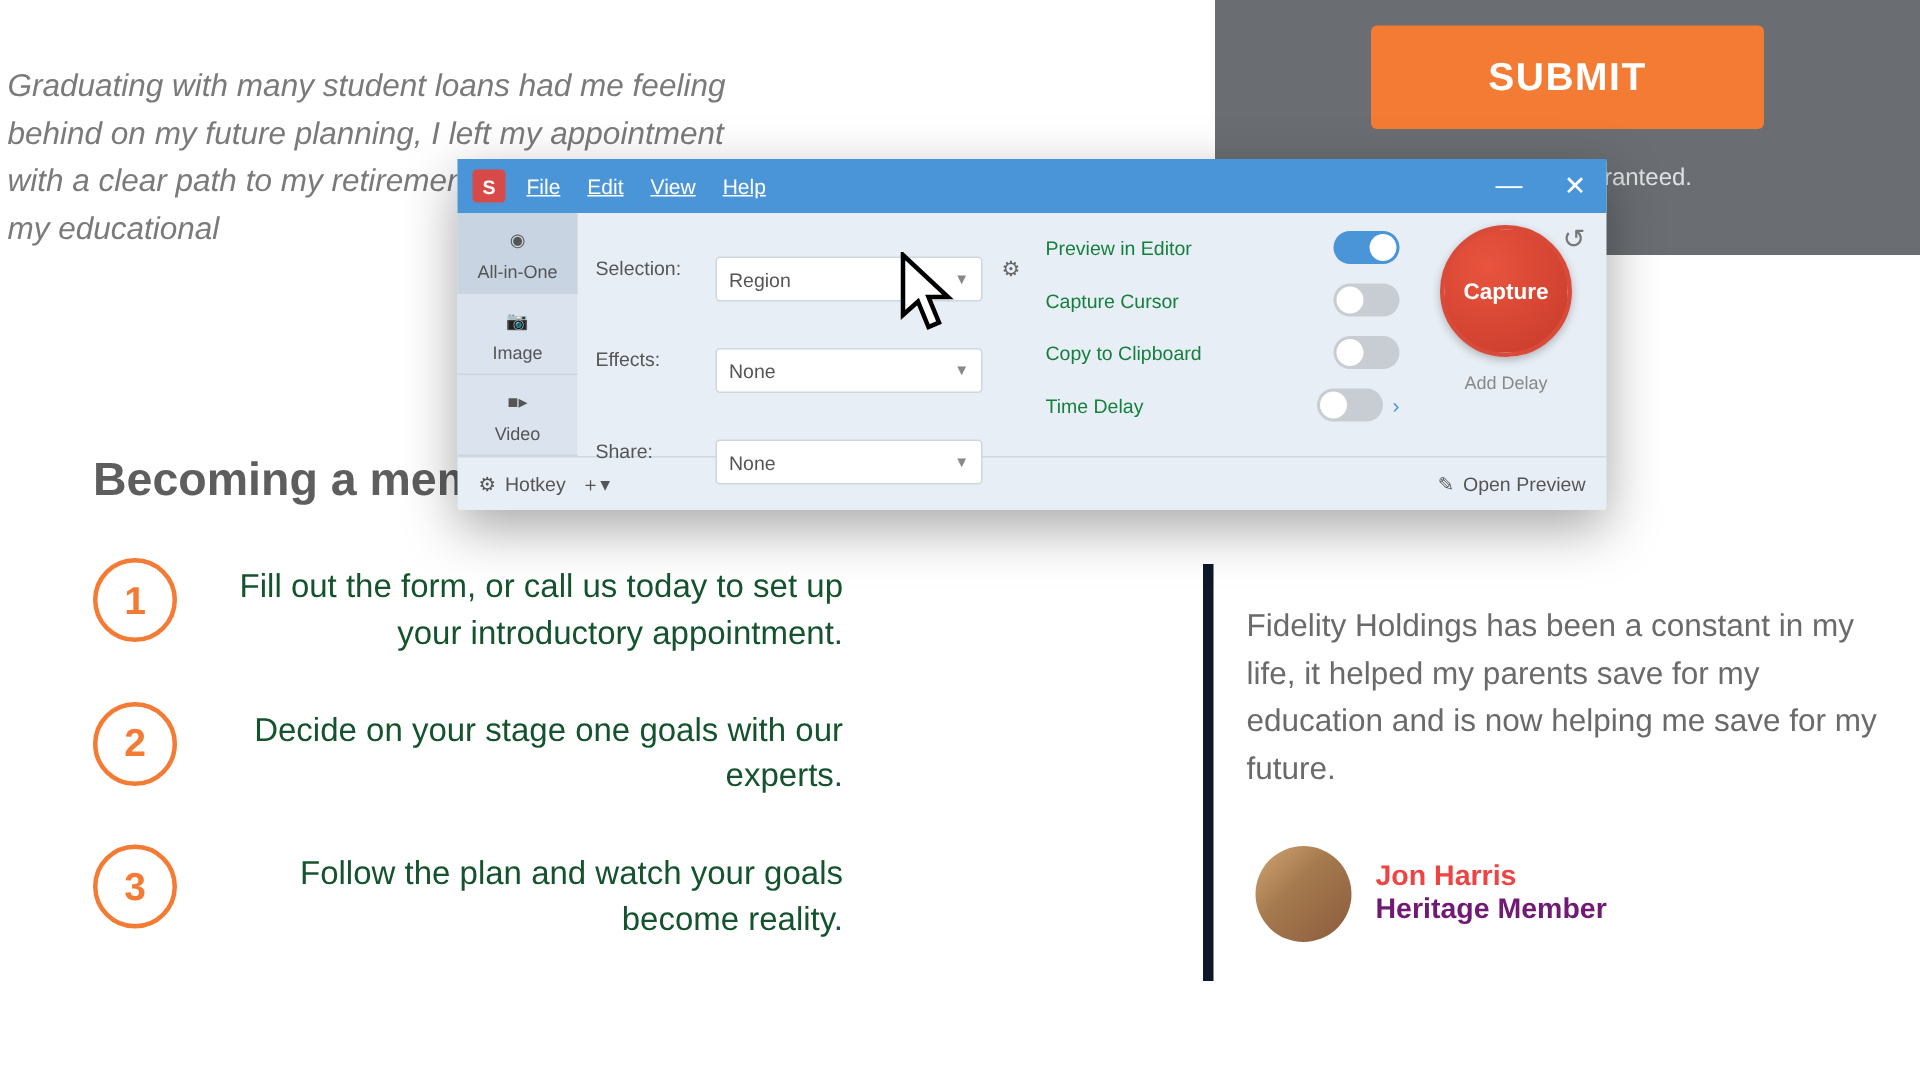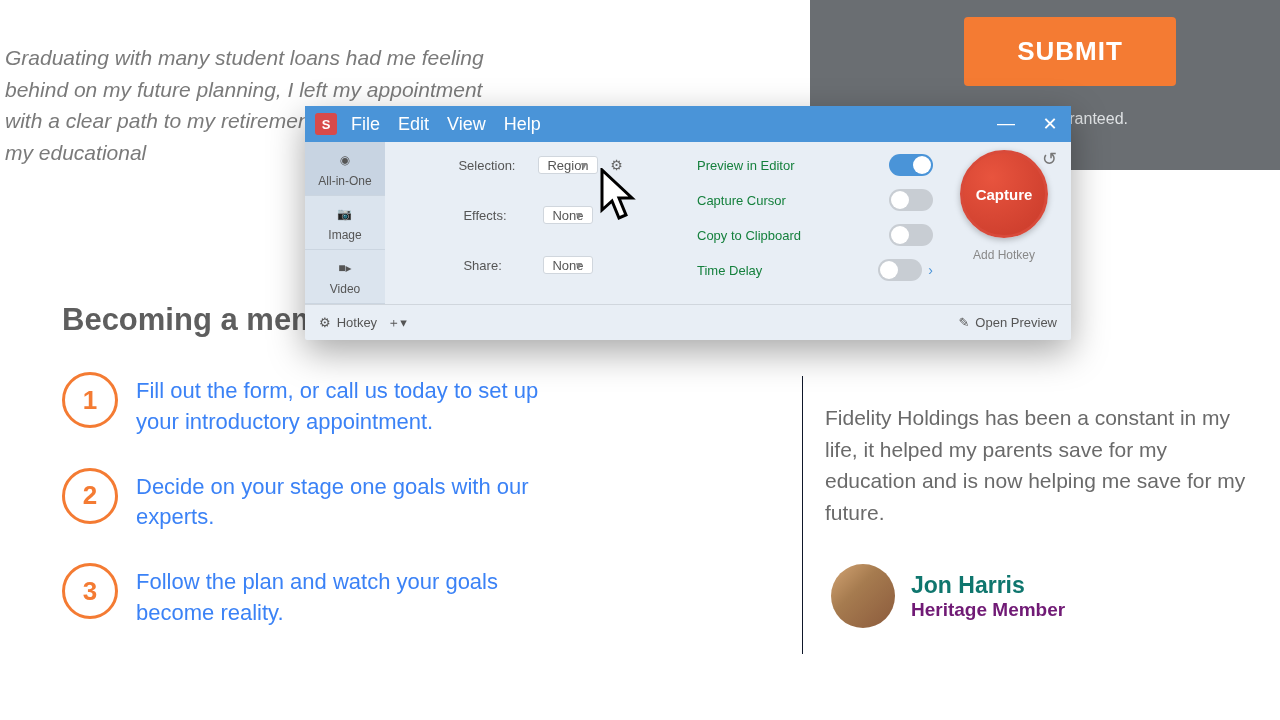--- a/index.html
+++ b/index.html
@@ -2,55 +2,55 @@
 <html><head>
 <meta charset="utf-8">
 <style>
 * { margin: 0; padding: 0; box-sizing: border-box; font-family: -apple-system, BlinkMacSystemFont, 'Segoe UI', Arial, sans-serif; }
 body { width: 1280px; height: 720px; background: #fff; position: relative; overflow: hidden; }
 
 
 .page-bg { position: absolute; inset: 0; }
 .testimonial-top { position: absolute; top: 42px; left: 5px; width: 480px; font-style: italic; color: #7a7a7a; font-size: 21px; line-height: 1.5; }
 .gray-panel { position: absolute; top: 0; right: 0; width: 470px; height: 170px; background: #6a6e72; }
-.submit-btn { position: absolute; top: 17px; right: 104px; width: 212px; height: 69px; background: #f47b33; color: #fff; font-size: 26px; font-weight: 700; letter-spacing: 1px; border: none; border-radius: 4px; cursor: pointer; }
+.submit-btn { position: absolute; top: 17px; right: 104px; width: 262px; height: 69px; background: #f47b33; color: #fff; font-size: 26px; font-weight: 700; letter-spacing: 1px; border: none; border-radius: 4px; cursor: pointer; }
 .guaranteed { position: absolute; top: 110px; right: 152px; color: #dfe2e4; font-size: 16px; }
 
 .section-title { position: absolute; top: 302px; left: 62px; font-size: 31px; font-weight: 700; color: #5e5e5e; }
 .steps { position: absolute; top: 372px; left: 62px; width: 500px; }
 .step { display: flex; gap: 18px; margin-bottom: 30px; }
 .step-num { width: 56px; height: 56px; border: 3px solid #f47b33; border-radius: 50%; display: flex; align-items: center; justify-content: center; font-size: 26px; font-weight: 700; color: #f47b33; flex-shrink: 0; }
-.step-text { font-size: 22px; color: #3b82f6; line-height: 1.4; padding-top: 4px; }
-
-.testimonial-card { position: absolute; top: 376px; left: 802px; width: 478px; background: #fff; border-left: 1px solid #0f172a; padding: 26px 18px 26px 22px; }
+.step-text { font-size: 22px; color: #14532d; line-height: 1.4; padding-top: 4px; text-align: right; }
+
+.testimonial-card { position: absolute; top: 376px; left: 802px; width: 478px; background: #fff; border-left: 7px solid #0f172a; padding: 26px 18px 26px 22px; }
 .testimonial-text { font-size: 21px; color: #6a6a6a; line-height: 1.5; margin-bottom: 36px; }
 .testimonial-author { display: flex; align-items: center; gap: 16px; }
 .avatar { width: 64px; height: 64px; border-radius: 50%; background: linear-gradient(135deg, #d4a574 0%, #a67b4f 40%, #8b5a3c 100%); margin-left: 6px;}
-.author-name { font-size: 23px; font-weight: 700; color: #0f766e; }
+.author-name { font-size: 19px; font-weight: 700; color: #ef4444; }
 .author-title { font-size: 19px; font-weight: 700; color: #701a75; }
 
 
 .snagit { position: absolute; top: 106px; left: 305px; width: 766px; height: 234px; background: #e8eef5; border-radius: 2px; box-shadow: 0 12px 36px rgba(0,0,0,0.35); }
 .titlebar { height: 36px; background: #4a94d8; display: flex; align-items: center; padding: 0 10px; }
 .app-icon { width: 22px; height: 22px; background: #d84a4a; border-radius: 3px; display: flex; align-items: center; justify-content: center; color: #fff; font-size: 13px; font-weight: 700; margin-right: 14px; }
 .menu { display: flex; gap: 18px; }
-.menu-item { color: #fff; font-size: 18px; cursor: pointer; }
+.menu-item { color: #fff; font-size: 14px; cursor: pointer; text-decoration: underline; }
 .win-controls { margin-left: auto; display: flex; gap: 22px; }
 .win-btn { color: #fff; font-size: 18px; cursor: pointer; width: 22px; text-align: center; }
 
 .snagit-body { display: flex; height: 162px; }
 .mode-sidebar { width: 80px; background: #dbe4ee; display: flex; flex-direction: column; }
 .mode { flex: 1; display: flex; flex-direction: column; align-items: center; justify-content: center; gap: 4px; font-size: 12px; color: #555; cursor: pointer; border-bottom: 1px solid #cbd5e0; }
 .mode.active { background: #c8d4e2; }
 .mode-icon { width: 20px; height: 20px; display: flex; align-items: center; justify-content: center; }
 
-.config { flex: 1; padding: 14px 8px 0 12px; display: flex; flex-direction: column; gap: 32px; align-items: center; }
+.config { flex: 1; padding: 14px 8px 0 12px; display: flex; flex-direction: column; gap: 16px; }
 .config-row { display: flex; align-items: center; gap: 8px; }
 .config-label { width: 72px; font-size: 13px; color: #555; }
-.dropdown { flex: 1; max-width: 178px; height: 18px; background: #fff; border: 1px solid #d0d6dd; border-radius: 3px; display: flex; align-items: center; padding: 0 8px; font-size: 13px; color: #555; cursor: pointer; position: relative; }
+.dropdown { flex: 1; max-width: 178px; height: 30px; background: #fff; border: 1px solid #d0d6dd; border-radius: 3px; display: flex; align-items: center; padding: 0 8px; font-size: 13px; color: #555; cursor: pointer; position: relative; margin-top: 15px; }
 .dropdown .caret { position: absolute; right: 8px; color: #888; font-size: 10px; }
 .gear-btn { width: 22px; font-size: 14px; color: #666; cursor: pointer; text-align: center; }
 
 .toggles { width: 240px; padding: 12px 4px 0 0; display: flex; flex-direction: column; gap: 13px; }
 .toggle-row { display: flex; align-items: center; justify-content: space-between; }
 .toggle-label { font-size: 13px; color: #15803d; }
 .toggle { width: 44px; height: 22px; border-radius: 11px; position: relative; cursor: pointer; }
 .toggle.on { background: #4a94d8; }
 .toggle.off { background: #c8cdd3; }
 .toggle-knob { position: absolute; width: 18px; height: 18px; background: #fff; border-radius: 50%; top: 2px; }
@@ -189,21 +189,21 @@
               <div class="toggle-knob"></div>
             </div>
           <span class="chevron">›</span>
         </div>
       </div>
     </div>
 
     <div class="capture-col">
       <span class="undo-icon">↺</span>
       <button class="capture-btn">Capture</button>
-      <span class="add-hotkey">Add Hotkey</span>
+      <span class="add-hotkey">Add Delay</span>
     </div>
   </div>
 
   <div class="snagit-footer">
     <div class="presets">
       <span>⚙</span>
       <span>Hotkey</span>
       <span style="margin-left:4px">＋▾</span>
     </div>
     <div class="open-editor">

